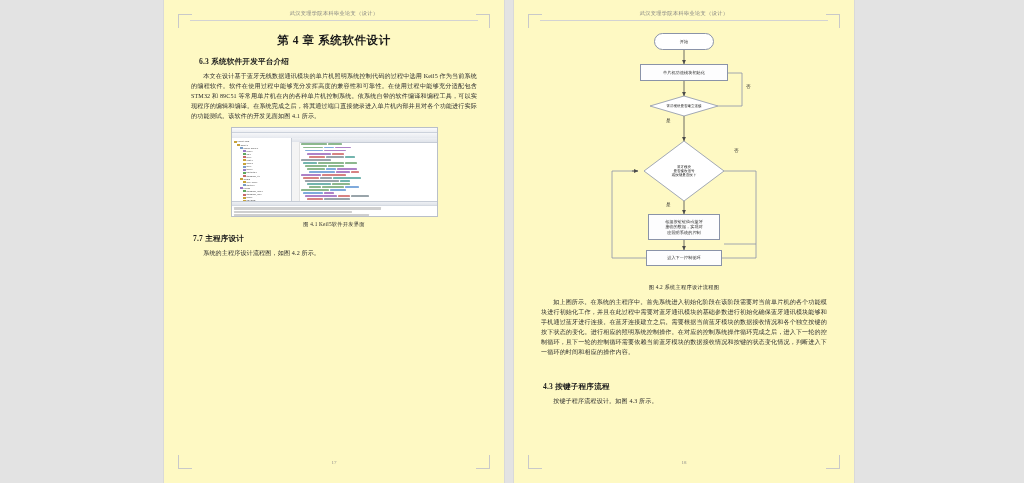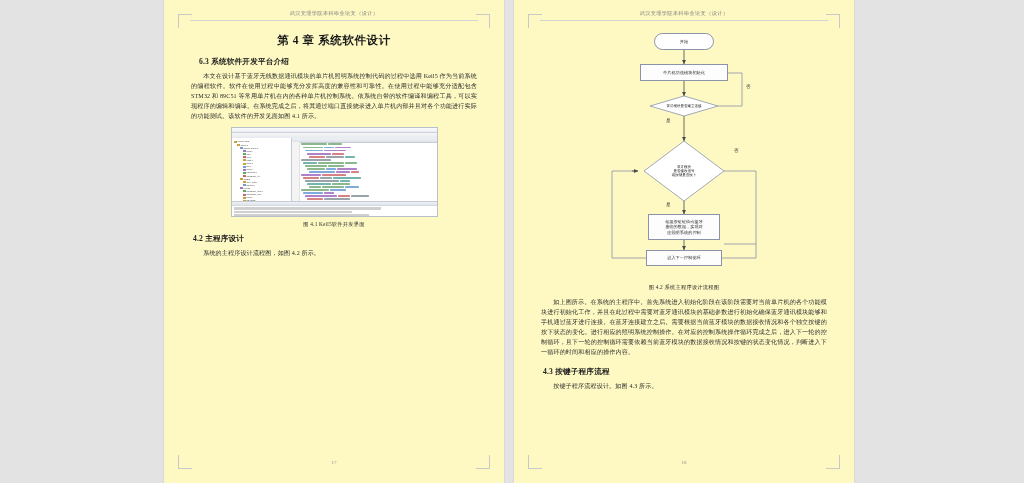--- a/index.html
+++ b/index.html
@@ -185,21 +185,21 @@
             <div class="obar"></div>
             <div class="oline" style="width:72%"></div>
             <div class="oline" style="width:58%"></div>
             <div class="oline" style="width:66%"></div>
             <div class="oline" style="width:40%"></div>
           </div>
         </div>
 
         <div class="figcap">图 4.1 Keil5软件开发界面</div>
 
-        <h2 class="sec">4.2 主程序设计</h2>
+        <h2 class="sec">7.7 主程序设计</h2>
         <p class="para">系统的主程序设计流程图，如图 4.2 所示。</p>
       </div>
 
       <div class="pagenum">17</div>
     </div>
   </div>
 
   <div class="page" id="page-right">
     <div class="page-inner">
       <div class="runhead">武汉文理学院本科毕业论文（设计）</div>
@@ -274,21 +274,21 @@
           <div class="flabel" style="left:205px;top:56px;">否</div>
           <div class="flabel" style="left:125px;top:90px;">是</div>
           <div class="flabel" style="left:193px;top:120px;">否</div>
           <div class="flabel" style="left:125px;top:174px;">是</div>
         </div>
 
         <div class="figcap">图 4.2 系统主程序设计流程图</div>
 
         <p class="para">如上图所示。在系统的主程序中。首先系统进入初始化阶段在该阶段需要对当前单片机的各个功能模块进行初始化工作，并且在此过程中需要对蓝牙通讯模块的基础参数进行初始化确保蓝牙通讯模块能够和手机通过蓝牙进行连接。在蓝牙连接建立之后。需要根据当前蓝牙模块的数据接收情况和各个独立按键的按下状态的变化。进行相应的照明系统控制操作。在对应的控制系统操作循环完成之后，进入下一轮的控制循环，且下一轮的控制循环需要依赖当前蓝牙模块的数据接收情况和按键的状态变化情况，判断进入下一循环的时间和相应的操作内容。</p>
 
-        <h2 class="sec" style="margin-top:9px;">4.3 按键子程序流程</h2>
+        <h2 class="sec" style="margin-top:24px;">4.3 按键子程序流程</h2>
         <p class="para">按键子程序流程设计。如图 4.3 所示。</p>
       </div>
 
       <div class="pagenum">18</div>
     </div>
   </div>
 
 </div>
 
 </body></html>

